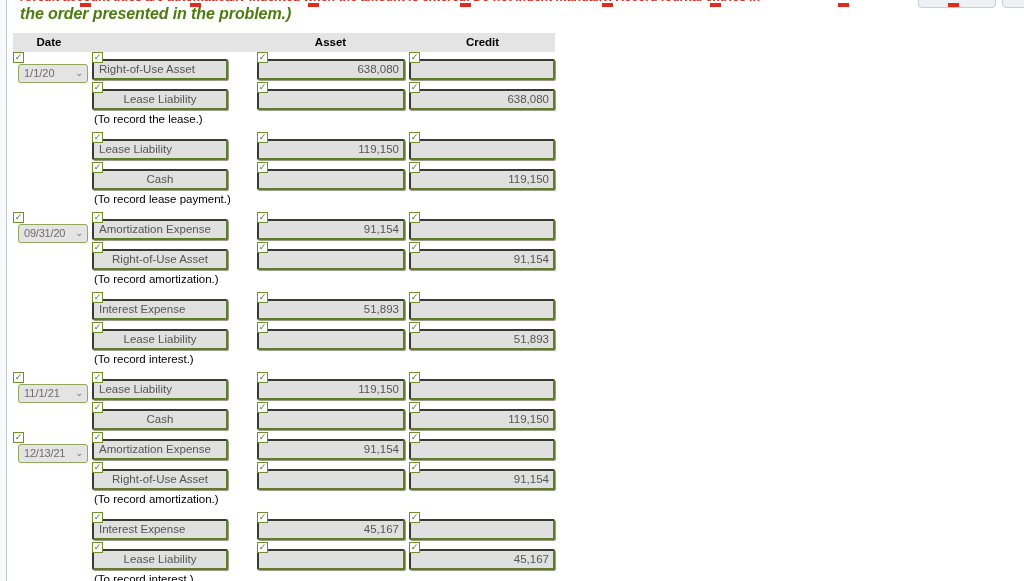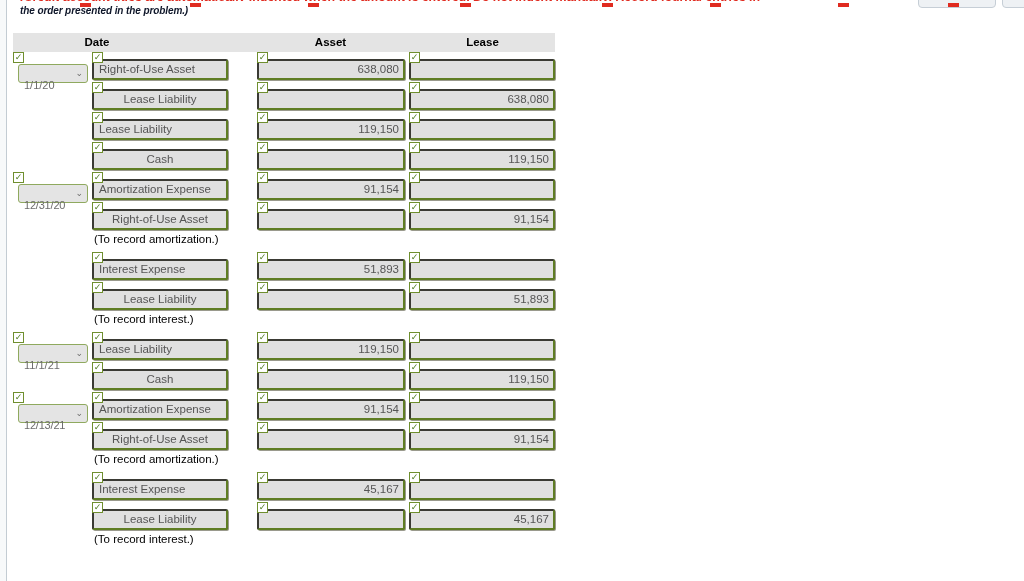--- a/index.html
+++ b/index.html
@@ -25,22 +25,22 @@
     position:absolute;top:-14px;height:22px;
     background:#eef1f4;border:1px solid #c6ced6;border-radius:4px;
     box-sizing:border-box;
   }
   .strip-redmark{
     position:absolute;top:3px;width:11px;height:4px;background:#e02b20;
   }
   
   #instruction{
     position:absolute;left:20px;top:5px;width:960px;
-    color:#0f172a;
-    font-weight:bold;font-style:italic;font-size:10px;
+    color:#4d7c0f;
+    font-weight:bold;font-style:italic;font-size:16px;
     letter-spacing:-.1px;
     white-space:nowrap;
   }
   #instruction-clipped{
     position:absolute;left:20px;top:-10px;width:960px;height:11px;
     overflow:hidden;
     color:#e02b20;font-weight:bold;font-style:italic;font-size:12.5px;
     letter-spacing:-.1px;white-space:nowrap;
   }
   
@@ -48,21 +48,21 @@
     position:absolute;left:13px;top:33px;width:542px;
   }
   #table-head{
     position:relative;height:19px;background:#e4e4e4;width:542px;
   }
   #table-head span{
     position:absolute;top:3px;
     font-size:11.5px;font-weight:bold;color:#000;
     text-align:center;
   }
-  .th-date{left:0;width:72px;padding-left:48px;}
+  .th-date{left:0;width:72px;}
   .th-acct{left:74px;width:160px;}
   .th-debit{left:240px;width:155px;}
   .th-credit{left:397px;width:145px;}
 
   
   #rows{position:relative;width:542px;}
 
   .jrow{position:relative;height:30px;}
   .jrow.memo{height:20px;}
 
@@ -88,21 +88,21 @@
     border:1px solid #8fa95e;
     border-radius:3px;
     box-sizing:border-box;
     font-size:11px;color:#6c6c6c;
     font-family:"Liberation Sans",sans-serif;
     padding:0 3px 0 5px;
     line-height:17px;
     white-space:nowrap;
     cursor:pointer;
   }
-  .dsel .dval{display:inline-block;margin-top:12px;}
+  .dsel .dval{display:inline-block;}
   .dsel .dcar{
     position:absolute;right:4px;top:0;line-height:17px;
     font-size:9px;color:#6c6c6c;
   }
   .dsel.wide .dval{letter-spacing:-.2px;}
 
   
   .gfield{
     position:absolute;
     border:2px solid #5f7d24;
@@ -160,21 +160,21 @@
 </div>
 
 <div id="instruction-clipped">(Credit account titles are automatically indented when the amount is entered. Do not indent manually. Record journal entries in</div>
 <div id="instruction">the order presented in the problem.)</div>
 
 <div id="journal">
 
   <div id="table-head">
     <span class="th-date">Date</span>
     <span class="th-debit">Asset</span>
-    <span class="th-credit">Lease</span>
+    <span class="th-credit">Credit</span>
   </div>
 
   <div id="rows">
       <div class="jrow">
         <div class="chk chk-date">✓</div>
         <div class="datewrap">
           <div class="dsel"><span class="dval">1/1/20</span><span class="dcar">⌄</span></div>
         </div>
         <div class="chk chk-acct">✓</div>
         <div class="gfield acct">Right-of-Use Asset</div>
@@ -184,40 +184,46 @@
         <div class="gfield credit"></div>
       </div>
       <div class="jrow">
         <div class="chk chk-acct">✓</div>
         <div class="gfield acct indent">Lease Liability</div>
         <div class="chk chk-debit">✓</div>
         <div class="gfield debit"></div>
         <div class="chk chk-credit">✓</div>
         <div class="gfield credit">638,080</div>
       </div>
+      <div class="jrow memo">
+        <div class="memo-text">(To record the lease.)</div>
+      </div>
       <div class="jrow">
         <div class="chk chk-acct">✓</div>
         <div class="gfield acct">Lease Liability</div>
         <div class="chk chk-debit">✓</div>
         <div class="gfield debit">119,150</div>
         <div class="chk chk-credit">✓</div>
         <div class="gfield credit"></div>
       </div>
       <div class="jrow">
         <div class="chk chk-acct">✓</div>
         <div class="gfield acct indent">Cash</div>
         <div class="chk chk-debit">✓</div>
         <div class="gfield debit"></div>
         <div class="chk chk-credit">✓</div>
         <div class="gfield credit">119,150</div>
+      </div>
+      <div class="jrow memo">
+        <div class="memo-text">(To record lease payment.)</div>
       </div>
       <div class="jrow">
         <div class="chk chk-date">✓</div>
         <div class="datewrap">
-          <div class="dsel wide"><span class="dval">12/31/20</span><span class="dcar">⌄</span></div>
+          <div class="dsel wide"><span class="dval">09/31/20</span><span class="dcar">⌄</span></div>
         </div>
         <div class="chk chk-acct">✓</div>
         <div class="gfield acct">Amortization Expense</div>
         <div class="chk chk-debit">✓</div>
         <div class="gfield debit">91,154</div>
         <div class="chk chk-credit">✓</div>
         <div class="gfield credit"></div>
       </div>
       <div class="jrow">
         <div class="chk chk-acct">✓</div>

